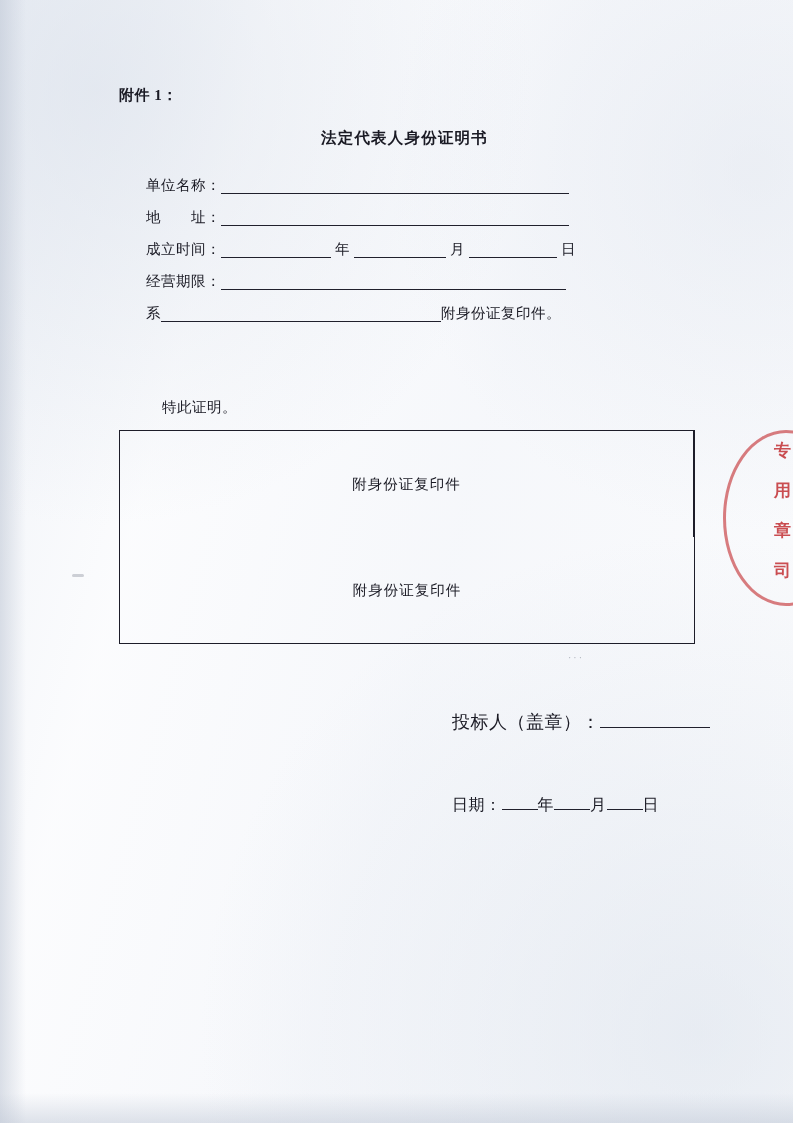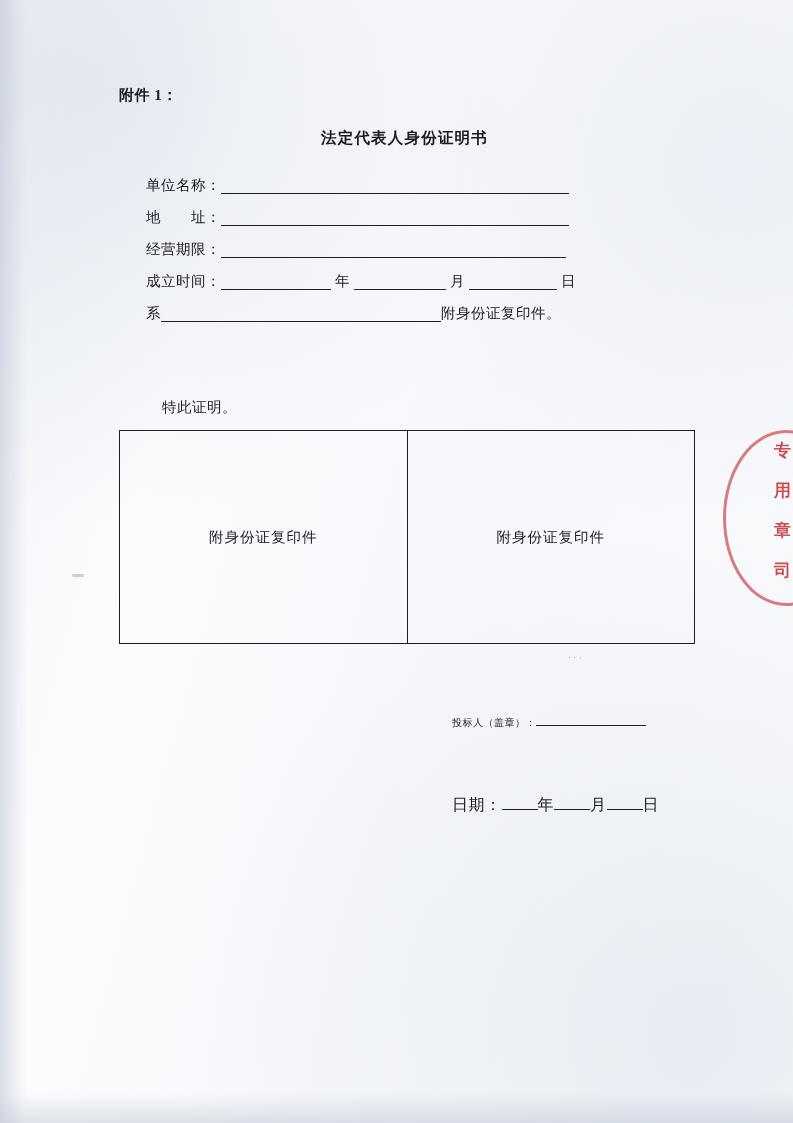--- a/index.html
+++ b/index.html
@@ -123,38 +123,39 @@
   }
 
   .id-table {
     position: absolute;
     left: 119px;
     top: 430px;
     width: 574px;
     height: 212px;
     border: 1px solid #1d1d29;
     display: flex;
+    flex-direction: column;
   }
   .id-cell {
     flex: 1;
     display: flex;
     align-items: center;
     justify-content: center;
     font-size: 14.5px;
     letter-spacing: 1px;
   }
   .id-cell.left {
     border-right: 1px solid #1d1d29;
   }
 
   .sign-block {
     position: absolute;
     left: 452px;
     top: 710px;
-    font-size: 10px;
+    font-size: 18px;
   }
   .sign-row {
     white-space: nowrap;
     letter-spacing: 0.5px;
   }
   .sign-line {
     display: inline-block;
     border-bottom: 1px solid #20202c;
     width: 110px;
     height: 15px;
@@ -245,34 +246,34 @@
       <span class="lbl">单位名称：</span>
       <span class="fill f-long"></span>
     </div>
 
     <div class="form-row">
       <span class="lbl">地　　址：</span>
       <span class="fill f-addr"></span>
     </div>
 
     <div class="form-row">
-      <span class="lbl">经营期限：</span>
-      <span class="fill f-term"></span>
-    </div>
-
-    <div class="form-row">
       <span class="lbl">成立时间：</span>
       <span class="fill f-y"></span>
       <span class="unit">年</span>
       <span class="fill f-m"></span>
       <span class="unit">月</span>
       <span class="fill f-d"></span>
       <span class="unit">日</span>
     </div>
 
+    <div class="form-row">
+      <span class="lbl">经营期限：</span>
+      <span class="fill f-term"></span>
+    </div>
+
 
     <div class="form-row">
       <span class="lbl">系</span>
       <span class="fill f-company"></span>
       <span class="lbl">附身份证复印件。</span>
     </div>
 
   </div>
 
   <div class="statement">特此证明。</div>

